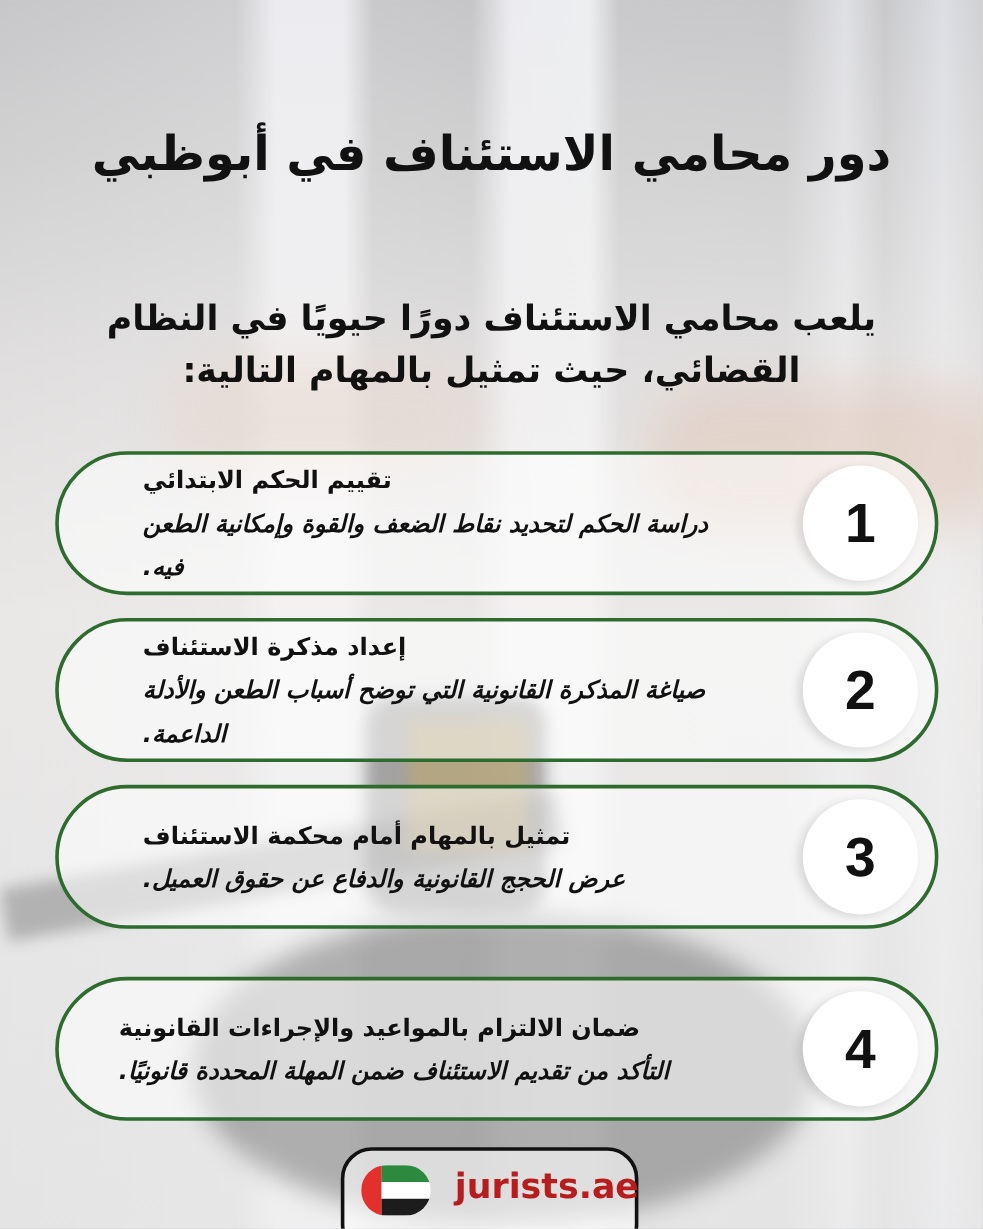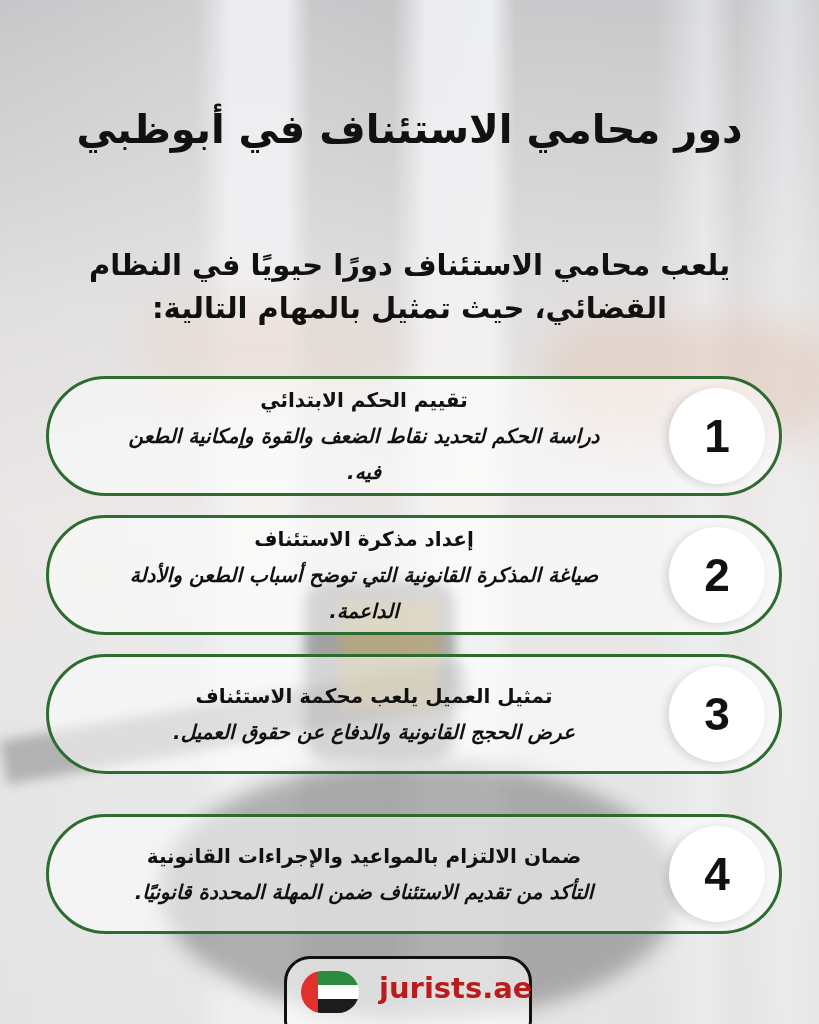--- a/index.html
+++ b/index.html
@@ -64,21 +64,21 @@
   .card .num {
     position: absolute; right: 14px; top: 50%; transform: translateY(-50%);
     width: 96px; height: 96px; border-radius: 50%;
     background: #ffffff; box-shadow: -4px 2px 8px rgba(0,0,0,0.12);
     display: flex; align-items: center; justify-content: center;
     font-family: "Liberation Sans", sans-serif; font-weight: bold;
     font-size: 46px; color: #111;
   }
   .card .text {
     position: absolute; left: 30px; right: 140px; top: 50%; transform: translateY(-50%);
-    direction: rtl; text-align: center; color: #111;
+    direction: rtl; text-align: left; color: #111;
     font-size: 20px; font-weight: bold; line-height: 36px;
   }
   .card .text .head { display: block; }
   .card .text .body { display: block; font-style: italic; }
 
   .footer {
     position: absolute; left: 284px; top: 956px; width: 248px; height: 90px;
     border: 3px solid #111; border-radius: 26px; box-sizing: border-box;
     background: rgba(255,255,255,0.6);
   }
@@ -130,21 +130,21 @@
   <div class="card" style="top:515px; height:120px;">
     <div class="text" style="left:70px; right:170px;">
       <span class="head">إعداد مذكرة الاستئناف</span>
       <span class="body">صياغة المذكرة القانونية التي توضح أسباب الطعن والأدلة الداعمة.</span>
     </div>
     <div class="num">2</div>
   </div>
 
   <div class="card" style="top:654px; height:120px;">
     <div class="text" style="left:70px; right:150px;">
-      <span class="head">تمثيل العميل يلعب محكمة الاستئناف</span>
+      <span class="head">تمثيل بالمهام أمام محكمة الاستئناف</span>
       <span class="body">عرض الحجج القانونية والدفاع عن حقوق العميل.</span>
     </div>
     <div class="num">3</div>
   </div>
 
   <div class="card" style="top:814px; height:120px;">
     <div class="text" style="left:50px; right:150px;">
       <span class="head">ضمان الالتزام بالمواعيد والإجراءات القانونية</span>
       <span class="body">التأكد من تقديم الاستئناف ضمن المهلة المحددة قانونيًا.</span>
     </div>

